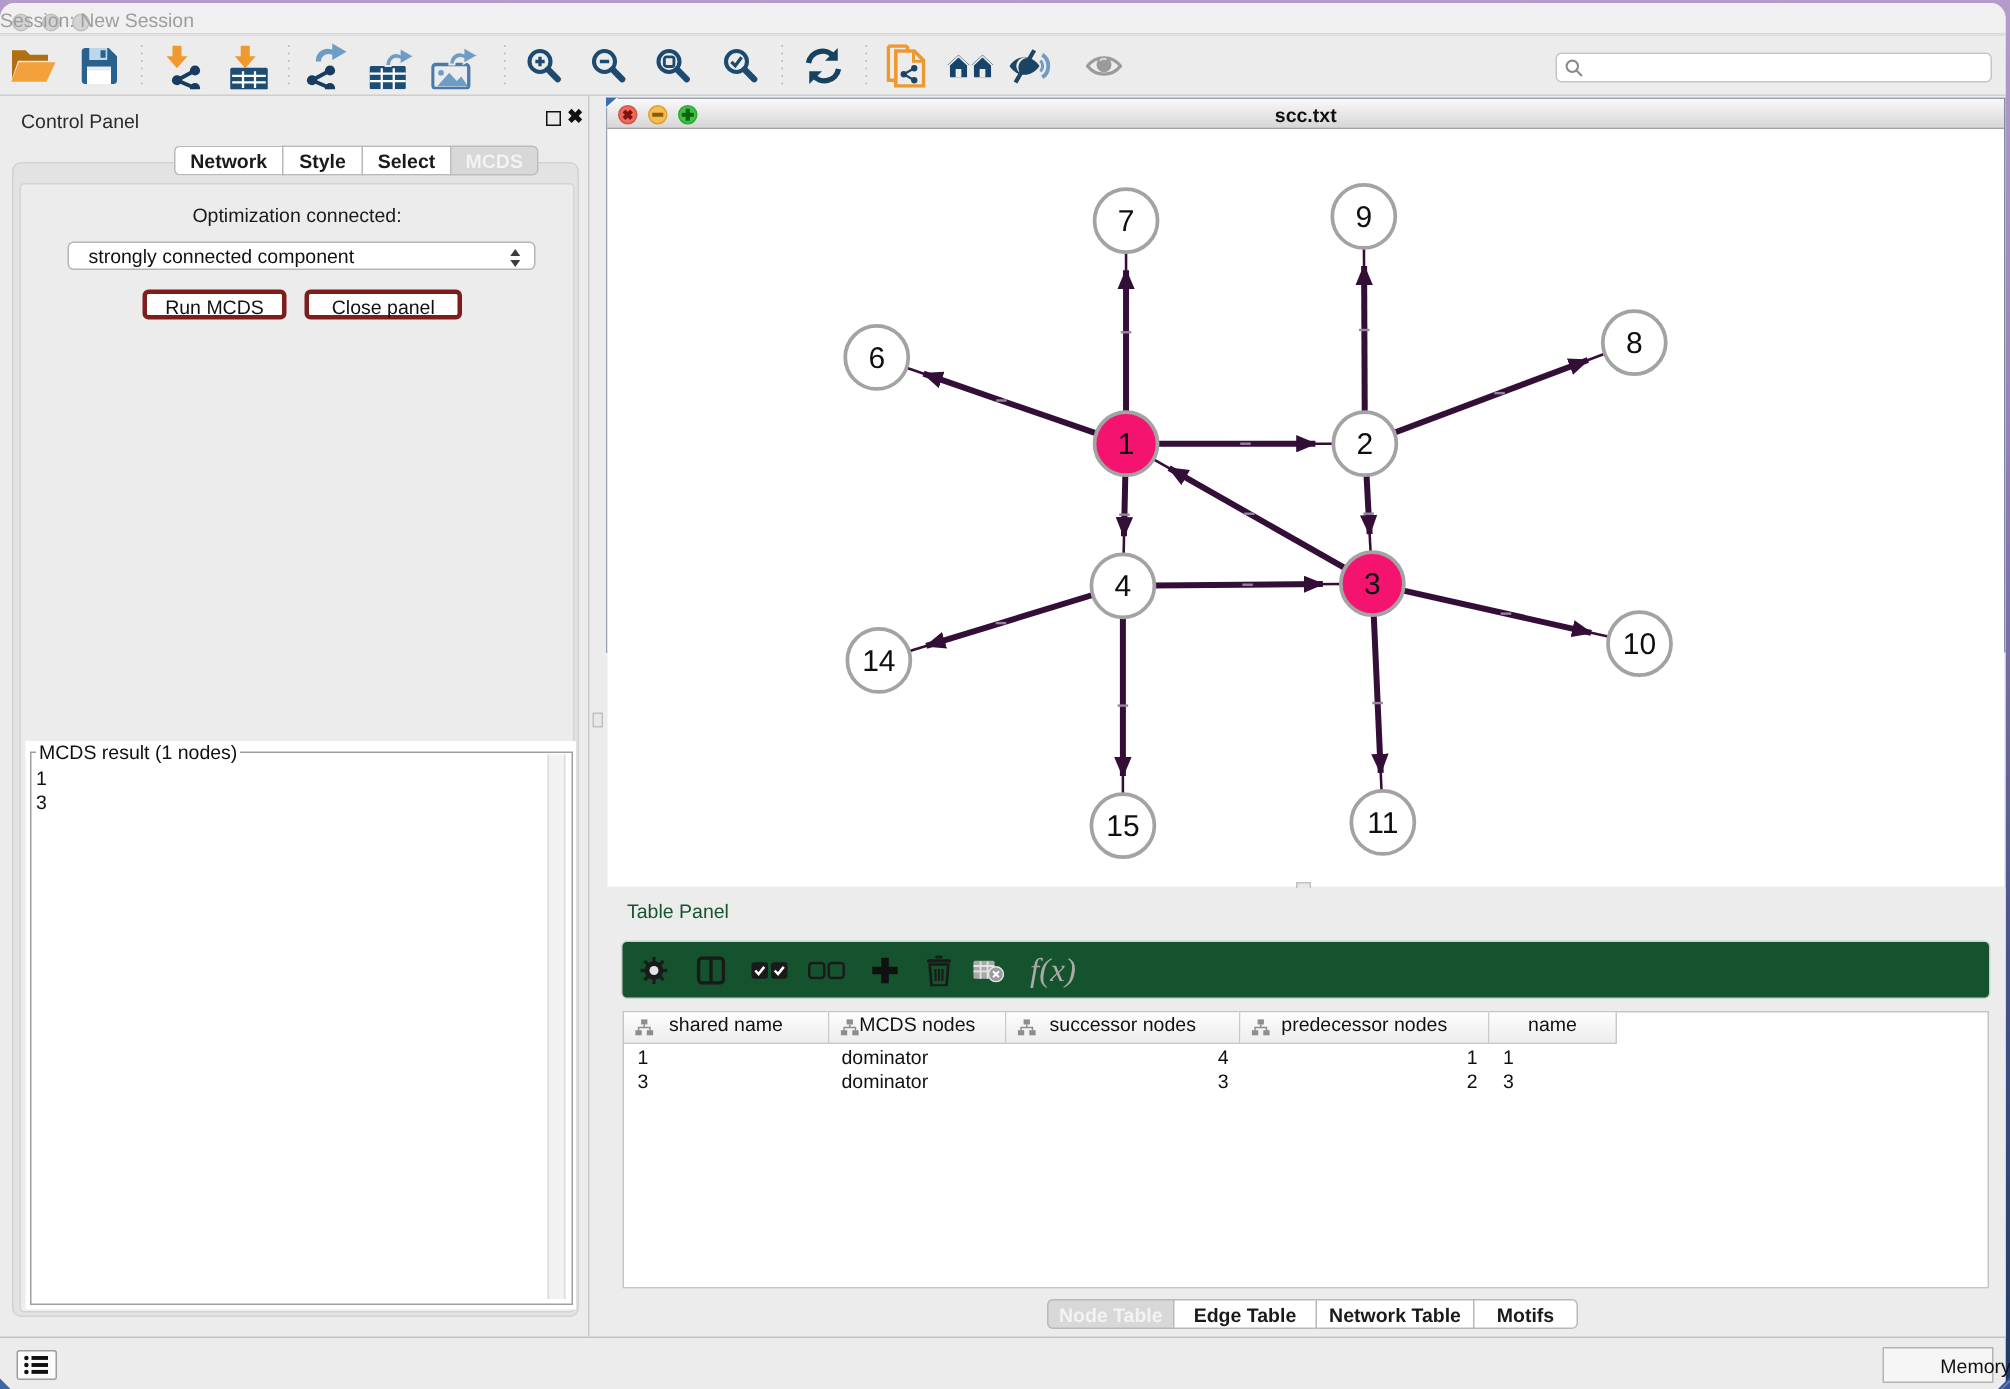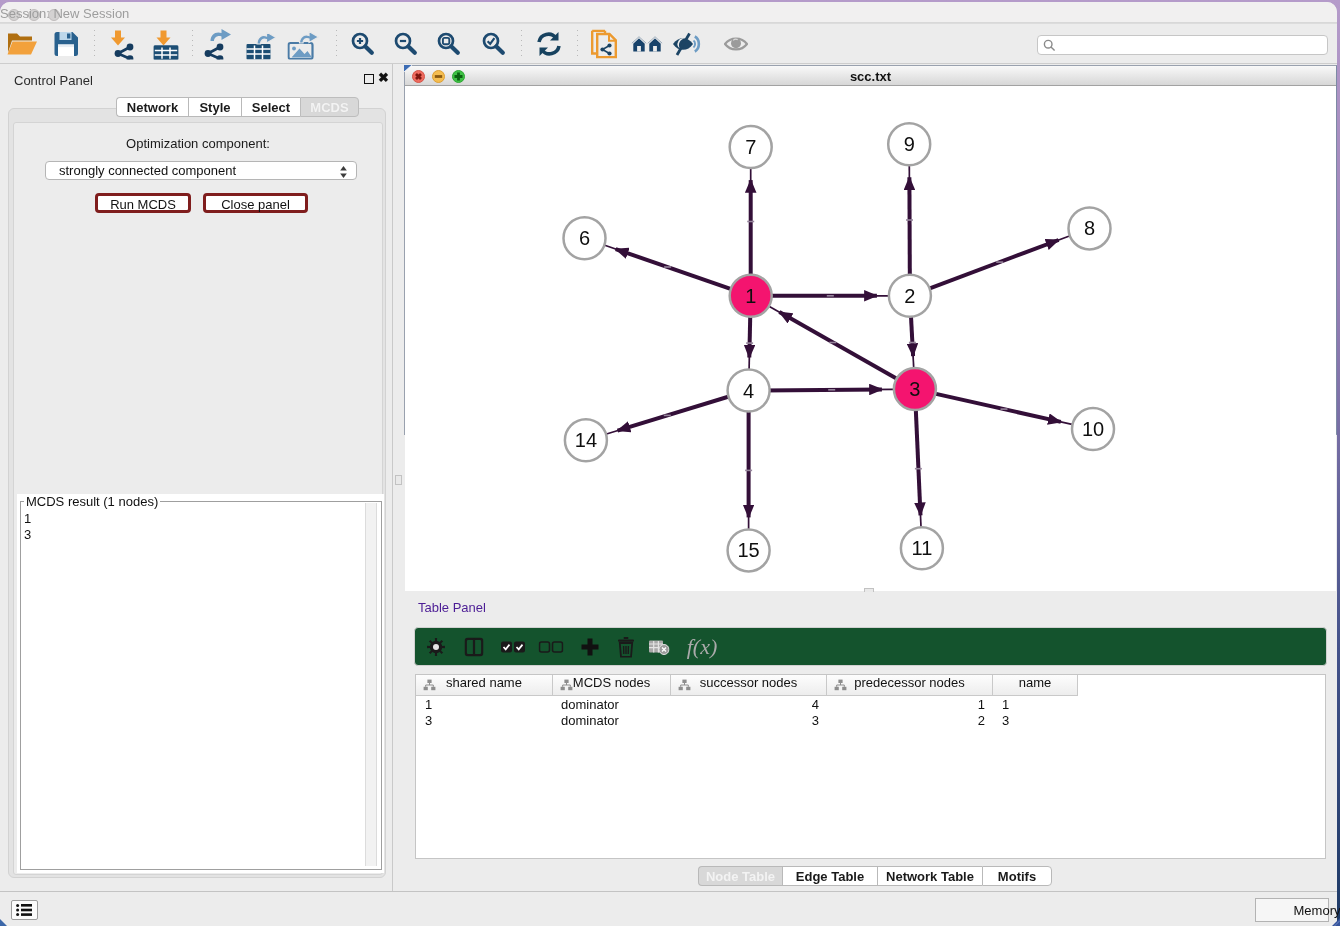--- a/index.html
+++ b/index.html
@@ -37,21 +37,21 @@
 .fieldset-legend { position:absolute; left:5px; top:-8px; background:#fff; font-size:13px; color:#111; padding:0 2px; }
 .rb-scroll { position:absolute; left:348px; top:9px; width:12px; height:363px; background:#f2f2f2; border-left:1px solid #dcdcdc; border-right:1px solid #dcdcdc; }
 
 .netwin { position:absolute; left:404px; top:1px; width:933px; height:370px; background:#fff; border:1px solid #99a1ae; border-right-color:#7c8aa4; }
 .netwin-title { position:absolute; left:0; top:0; width:931px; height:20px; background:linear-gradient(#f9f9f9,#d7d7d7); border-bottom:1px solid #a2a2a2; }
 .nt-text { position:absolute; width:100%; text-align:center; top:3px; font-size:13px; font-weight:bold; color:#111; }
 .traffic { position:absolute; top:3.5px; width:13px; height:13px; border-radius:50%; }
 .netcanvas { position:absolute; left:0; top:20px; width:931px; height:505px; background:#fff; }
 
 .tpanel { position:absolute; left:394px; top:528px; width:943px; height:299px; background:#ececec; }
-.tp-title { position:absolute; left:24px; top:8px; font-size:13px; color:#4c1d95; }
+.tp-title { position:absolute; left:24px; top:8px; font-size:13px; color:#14532d; }
 .tp-toolbar { position:absolute; left:20px; top:35px; width:913px; height:39px; background:#14532d; border:1px solid #d0d0d0; border-radius:4px; }
 .ttb { position:absolute; top:50%; transform:translate(-50%,-50%); }
 .tablebox { position:absolute; left:21px; top:82px; width:911px; height:185px; background:#fff; border:1px solid #c5c5c5; }
 .thead { position:absolute; left:0; top:0; height:21px; background:linear-gradient(#fdfdfd,#ededed); border-right:1px solid #c9c9c9; border-bottom:1px solid #c9c9c9; font-size:13px; color:#111; text-align:center; }
 .trow { position:absolute; font-size:13px; color:#111; height:16px; line-height:16px; }
 .htree { position:absolute; left:7px; top:4px; }
 
 .btabs { position:absolute; left:304px; top:274px; height:20px; display:flex; }
 .btab { height:20px; font-size:13px; color:#1a1a1a; background:#fff; border:1px solid #b9b9b9; border-right:none; line-height:19px; font-weight:bold; text-align:center; box-sizing:border-box; }
 .btab.sel { background:#d8d8d8; color:#f3f3f3; border-radius:4px 0 0 4px; }
@@ -217,21 +217,21 @@
       <div class="cp-float"></div>
       <div class="cp-x">✖</div>
       <div class="tabs">
         <div class="tab first" style="width:72px;">Network</div>
         <div class="tab" style="width:53px;">Style</div>
         <div class="tab" style="width:59px;">Select</div>
         <div class="tab sel" style="width:59px;">MCDS</div>
       </div>
       <div class="tabpane">
         <div class="tabpane-inner"></div>
-        <div class="opt-label">Optimization component:</div>
+        <div class="opt-label">Optimization connected:</div>
         <div class="dropdown">strongly connected component
           <svg width="9" height="12" viewBox="0 0 9 12" style="position:absolute; right:8px; top:3.5px;">
               <path d="M4.5 0 L7.8 4.6 L1.2 4.6 z" fill="#3c3c3c"></path>
               <path d="M4.5 12 L7.8 7.4 L1.2 7.4 z" fill="#3c3c3c"></path>
             </svg>
         </div>
         <div class="btn" style="left:86px; top:84px; width:96px;">Run MCDS</div>
         <div class="btn" style="left:194px; top:84px; width:105px;">Close panel</div>
         <div class="resultbox">
           <div class="fieldset"></div>

